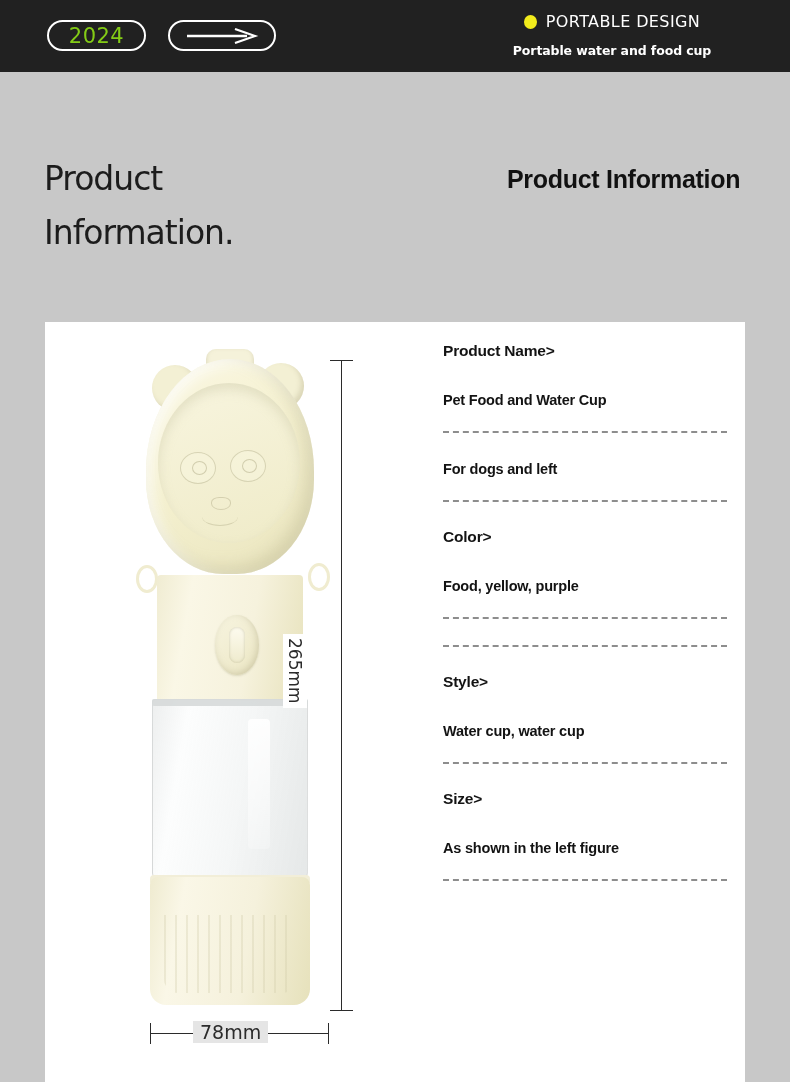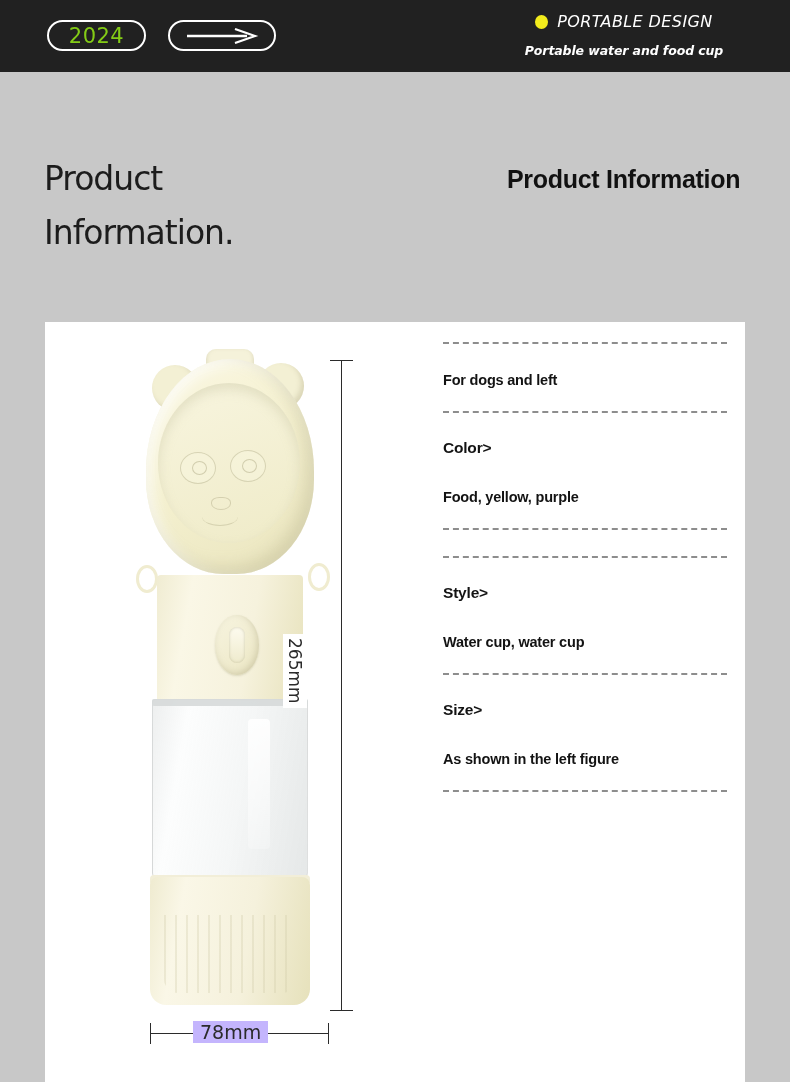--- a/index.html
+++ b/index.html
@@ -48,24 +48,23 @@
     border-radius: 16px;
     box-sizing: border-box;
     display: flex;
     align-items: center;
     justify-content: center;
   }
   .pill-arrow svg { display: block; }
 
   .brandblock {
     position: absolute;
-    right: 16px; top: 12px;
+    right: 28px; top: 12px;
     text-align: center;
     width: 300px;
-    font-style: italic;
   }
   .brandline1 {
     display: flex;
     align-items: center;
     justify-content: center;
     gap: 9px;
   }
   .yellow-dot {
     width: 13px; height: 14px;
     border-radius: 50%;
@@ -313,21 +312,21 @@
     background: #2b2b2b;
     top: 701px;
   }
   .dim-h-cap.left  { left: 105px; }
   .dim-h-cap.right { left: 283px; }
   .dim-h-label {
     position: absolute;
     left: 148px; top: 699px;
     font-size: 19px;
     color: #2b2b2b;
-    background: #c4b5fd;
+    background: #e5e5e5;
     padding: 0 7px;
     font-family: "DejaVu Sans", sans-serif;
   }
 
   
   .specs {
     position: absolute;
     left: 398px; top: 20px;
     width: 284px;
   }
@@ -416,20 +415,24 @@
   <div class="dim-v-cap bottom"></div>
   <div class="dim-v-label">265mm</div>
 
   <div class="dim-h"></div>
   <div class="dim-h-cap left"></div>
   <div class="dim-h-cap right"></div>
   <div class="dim-h-label">78mm</div>
 
   <div class="specs">
 
+    <div class="spec-row">
+      <div class="spec-label">Product Name&gt;</div>
+      <div class="spec-value">Pet Food and Water Cup</div>
+    </div>
     <div class="spec-sep"></div>
 
     <div class="spec-row">
       <div class="spec-value">For dogs and left</div>
     </div>
     <div class="spec-sep"></div>
 
     <div class="spec-row">
       <div class="spec-label">Color&gt;</div>
       <div class="spec-value">Food, yellow, purple</div>

